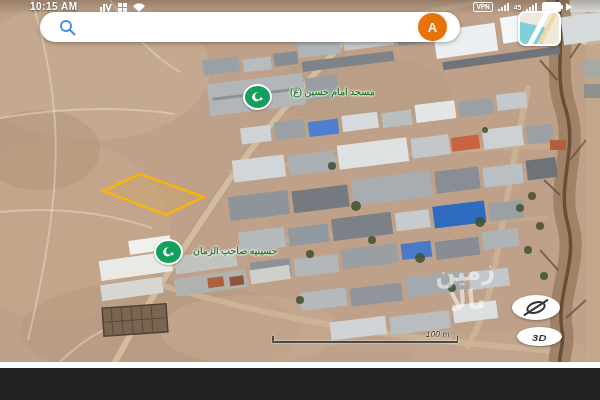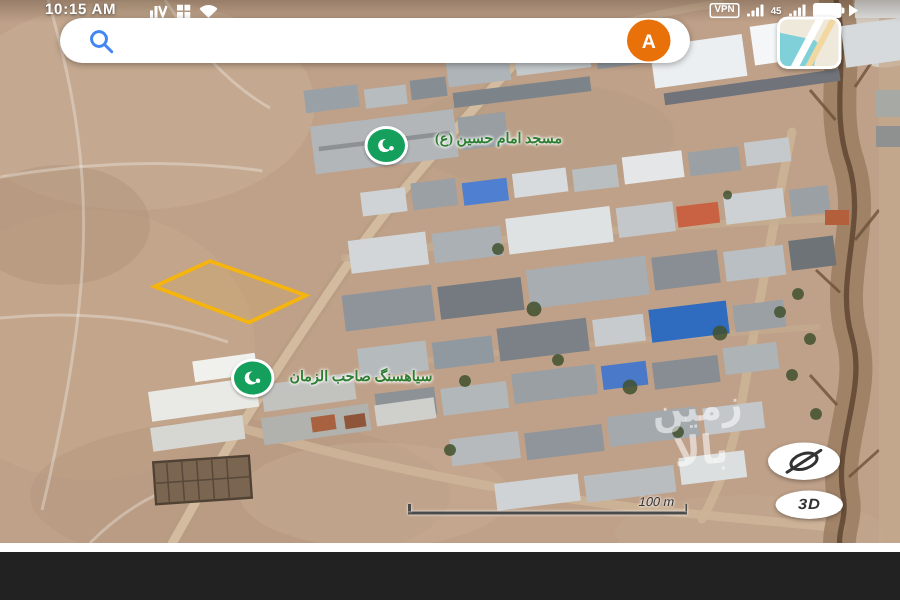--- a/index.html
+++ b/index.html
@@ -305,21 +305,21 @@
   </div>
   <span class="poi-label abs" style="left: 290px; top: 86px; color: rgb(46, 125, 50);">مسجد امام حسین (ع)</span>
 
   <div class="poi-icon abs" style="left: 154px; top: 239px; background: rgb(20, 160, 92);">
     <svg width="13" height="12" viewBox="0 0 13 12">
       <circle cx="5.5" cy="6" r="4.4" fill="#fff"></circle>
       <circle cx="7.6" cy="5" r="3.6" fill="#14a05c"></circle>
       <circle cx="10" cy="7.8" r="1.5" fill="#fff"></circle>
     </svg>
   </div>
-  <span class="poi-label abs" style="left: 193px; top: 245px; color: rgb(46, 125, 50);">سیاهسنگ صاحب الزمان</span>
+  <span class="poi-label abs" style="left: 193px; top: 245px; color: rgb(46, 125, 50);">حسینیه صاحب الزمان</span>
 
   <div id="watermark" class="abs">
     <div>زمین</div>
     <div>بالا</div>
   </div>
 
   <div id="compass-btn" class="abs map-btn">
     <svg width="34" height="17" viewBox="0 0 34 17">
       <g transform="rotate(-18 17 8.5)">
         <ellipse cx="17" cy="8.5" rx="9" ry="5" fill="none" stroke="#333" stroke-width="2"></ellipse>

